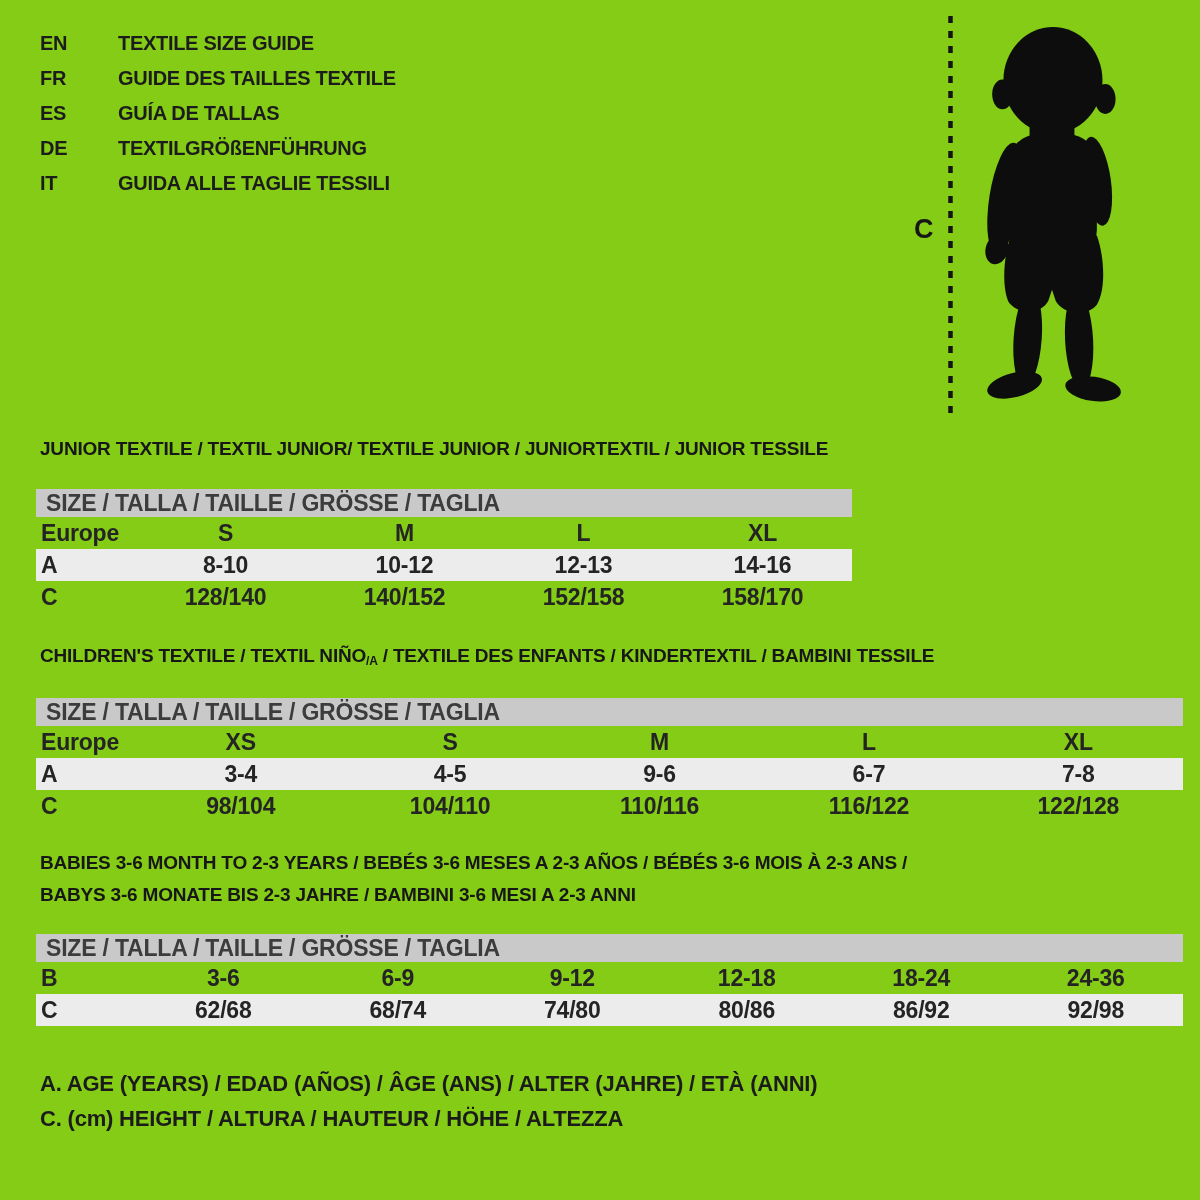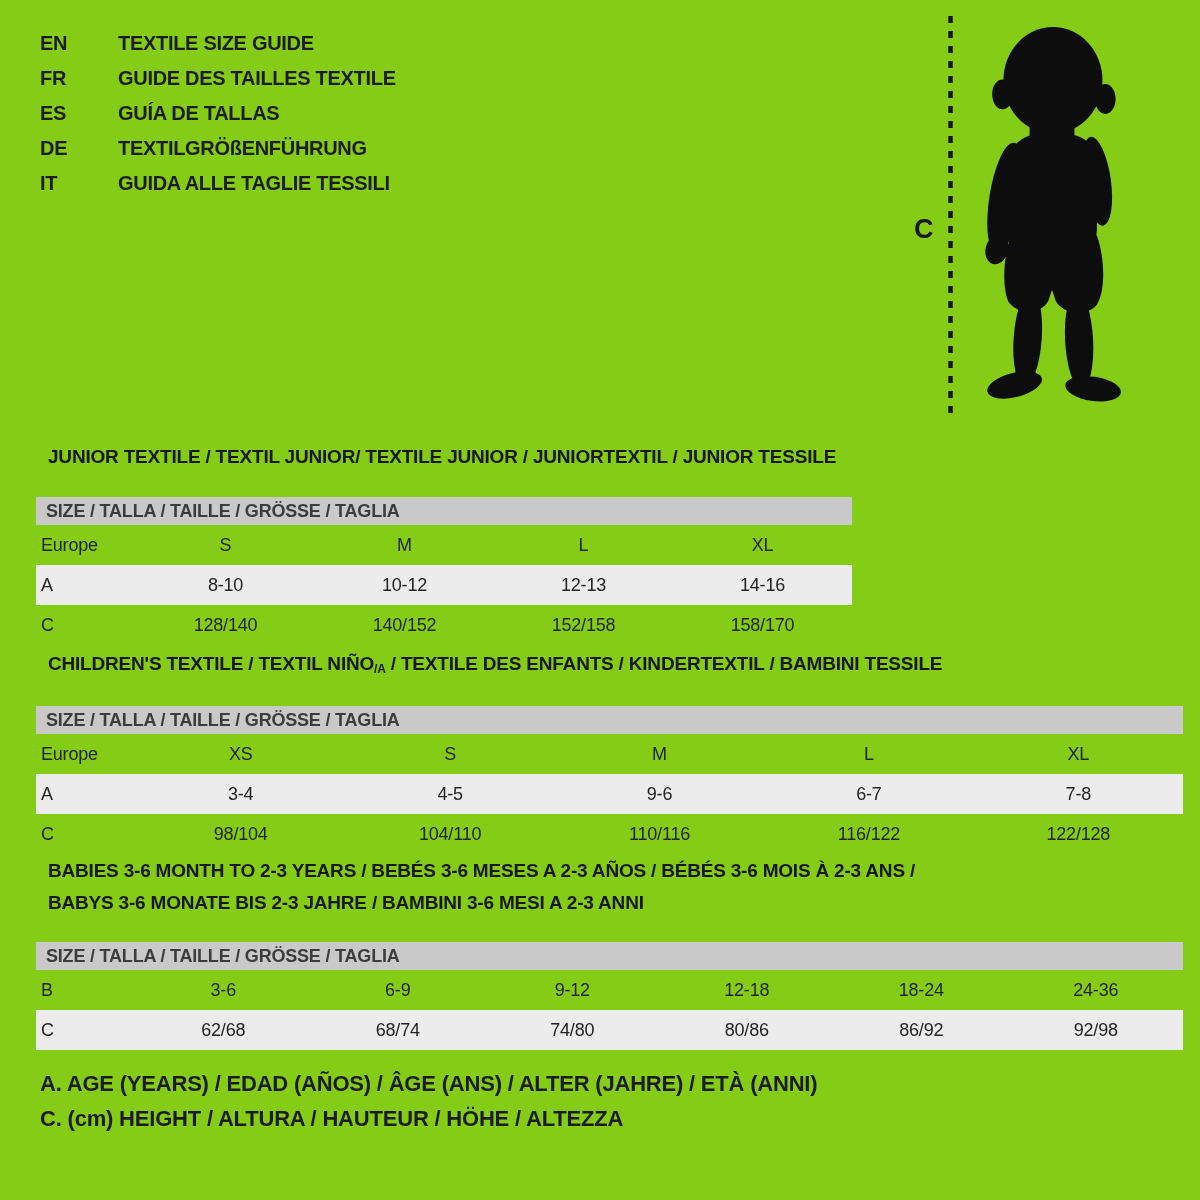--- a/index.html
+++ b/index.html
@@ -13,36 +13,36 @@
   .lang-row{display:flex;height:35px;align-items:center;font-size:20px;font-weight:700;letter-spacing:-0.3px;}
   .lang-code{width:78px;}
 
   
   .measure-line{position:absolute;left:946px;top:16px;}
   .c-label{position:absolute;left:914px;top:214px;font-size:27px;font-weight:700;color:#161616;}
   .silhouette{position:absolute;left:966px;top:12px;}
 
   
   .sec{position:absolute;left:36px;}
-  .sec h2{margin:12px;font-size:19px;font-weight:700;letter-spacing:-0.2px;color:#171717;line-height:22px;white-space:nowrap;}
+  .sec h2{margin:4px;font-size:19px;font-weight:700;letter-spacing:-0.2px;color:#171717;line-height:22px;white-space:nowrap;}
   .sec-junior{top:434px;}
   .sec-junior h2{margin-bottom:29px;}
   .sec-children{top:641px;}
   .sec-children h2{margin-bottom:26px;}
   .sec-babies{top:843px;}
   .sec-babies h2{line-height:32px;margin-bottom:23px;}
   .sub{font-size:12px;vertical-align:-3px;}
 
   
-  .size-table{font-size:18px;}
+  .size-table{font-size:23px;}
   .junior-table{width:816px;}
   .wide-table{width:1147px;}
   .band{height:28px;background:#c9c9c9;display:flex;align-items:center;padding-left:10px;box-sizing:border-box;
         font-weight:700;color:#3c3c3c;letter-spacing:-0.2px;}
-  .st-row{display:flex;align-items:center;height:40px;font-weight:400;color:#242424;letter-spacing:-0.2px;}
+  .st-row{display:flex;align-items:center;height:32px;font-weight:700;color:#242424;letter-spacing:-0.2px;}
   .st-row.shaded{background:#ececec;}
   .st-label{width:100px;padding-left:5px;box-sizing:border-box;}
   .st-cell{flex:1;text-align:center;}
 
   
   .legend{position:absolute;left:40px;top:1066px;}
   .legend-line{font-size:22px;font-weight:700;line-height:35px;letter-spacing:-0.2px;color:#1b1b1b;white-space:nowrap;}
 </style>
 </head>
 <body>

